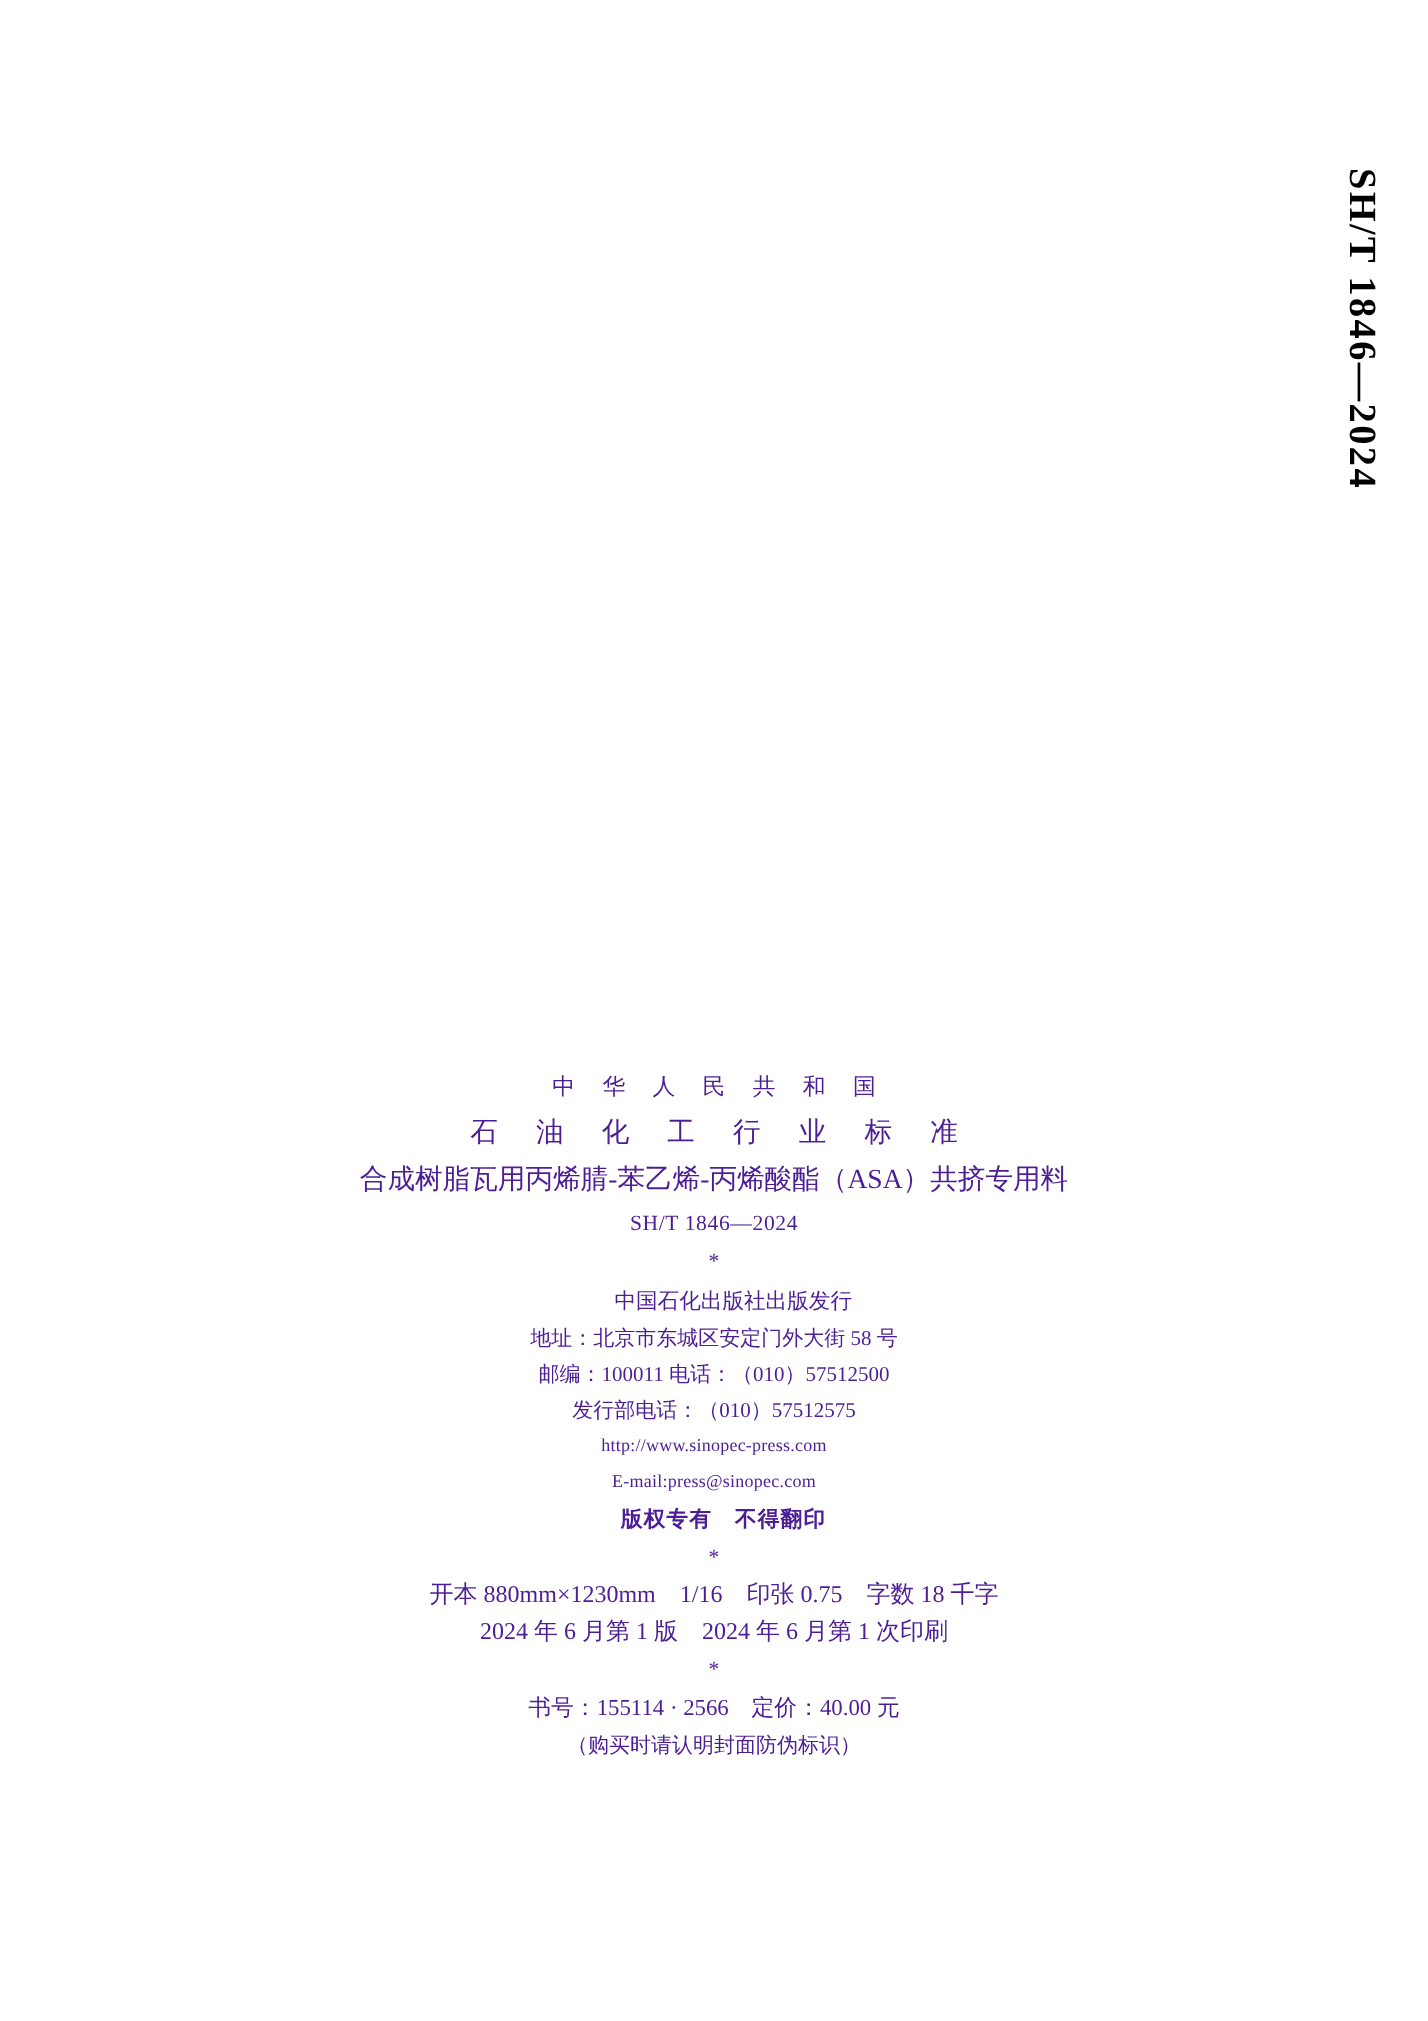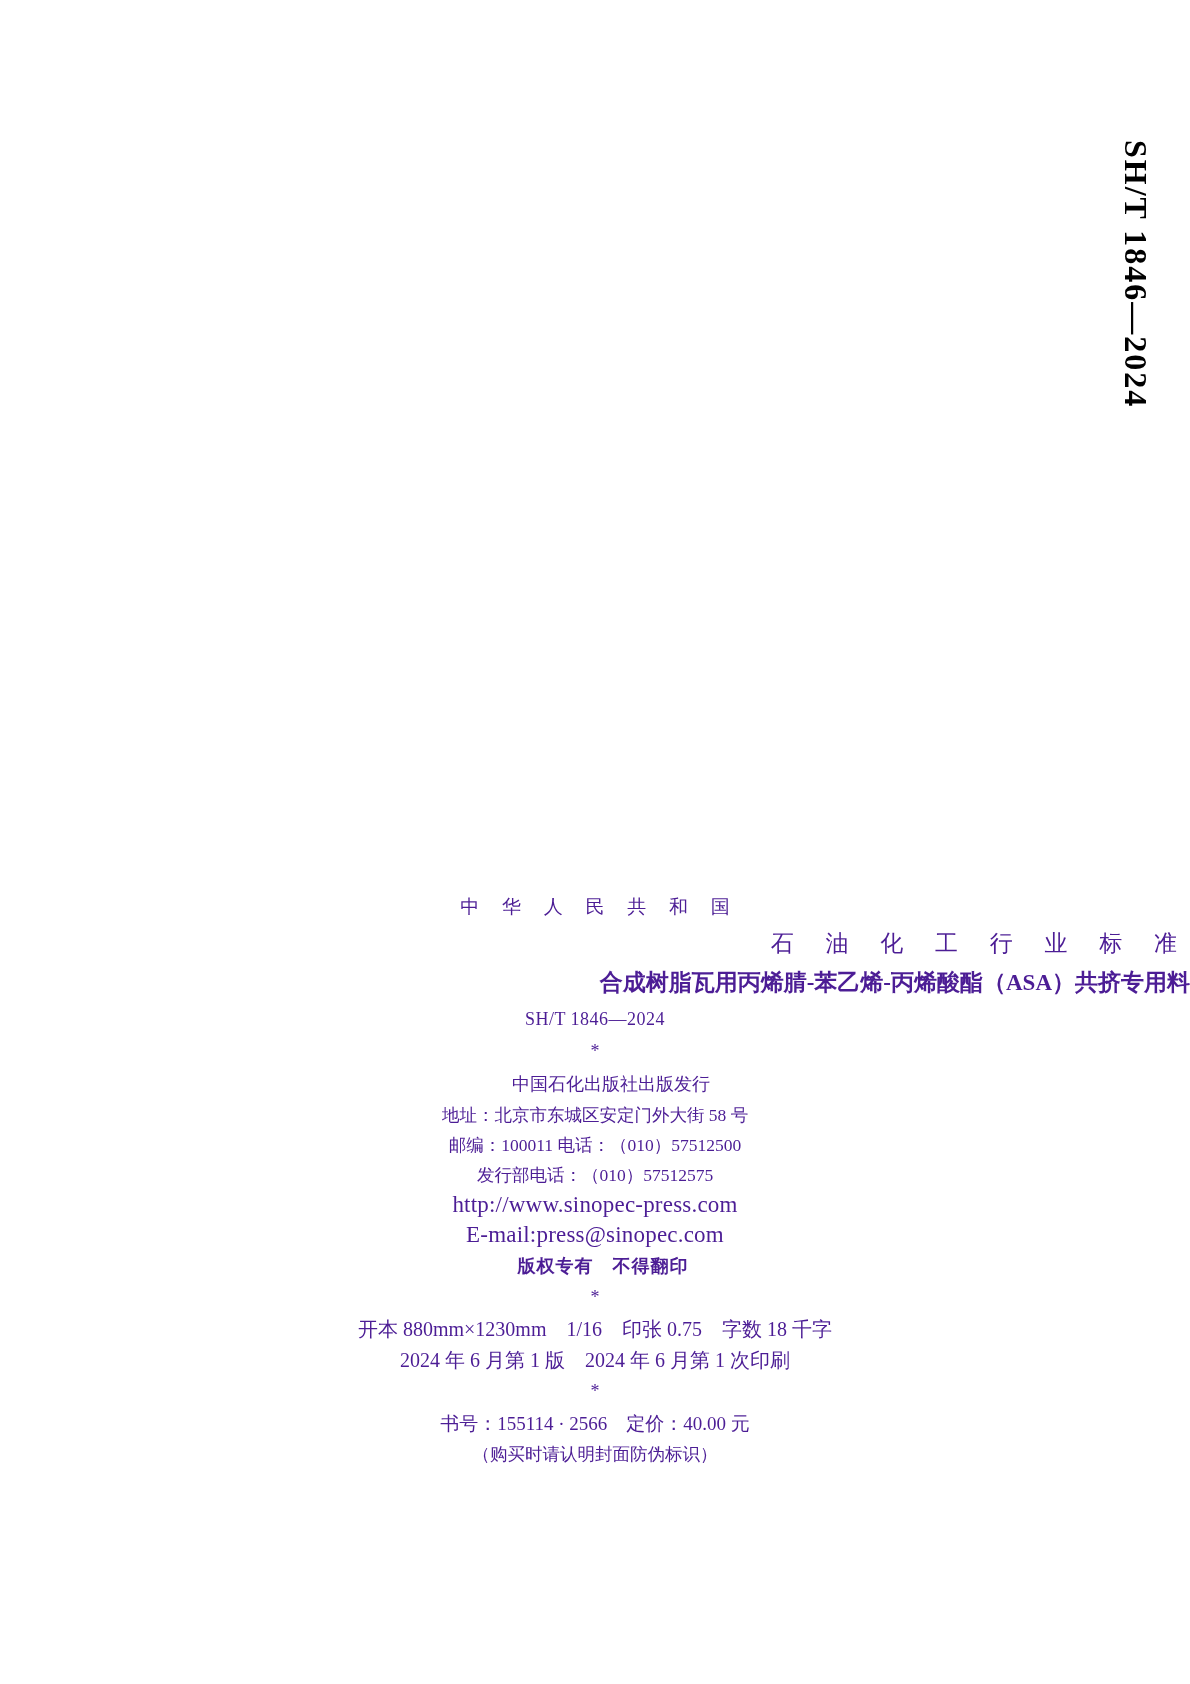--- a/index.html
+++ b/index.html
@@ -54,29 +54,27 @@
     line-height: 34px;
     font-weight: 500;
   }
 
   .hdr-industry {
     font-size: 23px;
     letter-spacing: 13px;
     padding-left: 13px;
     line-height: 40px;
     font-weight: 500;
-    text-align: right;
   }
 
   .title-main {
     font-size: 23px;
-    font-weight: bold;
+    font-weight: normal;
     line-height: 38px;
     letter-spacing: 0px;
-    text-align: right;
   }
 
   .std-no {
     font-size: 18px;
     line-height: 34px;
     letter-spacing: 0.5px;
   }
 
   .star {
     font-size: 18px;
@@ -86,21 +84,21 @@
 
   .pub {
     font-size: 18px;
     font-weight: normal;
     line-height: 32px;
     padding-left: 32px;
   }
 
   .addr { font-size: 17.5px; line-height: 30px; }
 
-  .url { font-size: 23px; line-height: 30px; letter-spacing: 0.2px; }
+  .url { font-size: 15px; line-height: 30px; letter-spacing: 0.2px; }
 
   .copyright {
     font-size: 18px;
     font-weight: bold;
     line-height: 32px;
     letter-spacing: 1px;
     padding-left: 16px;
   }
 
   .spec { font-size: 20px; line-height: 31px; text-align: center; }

